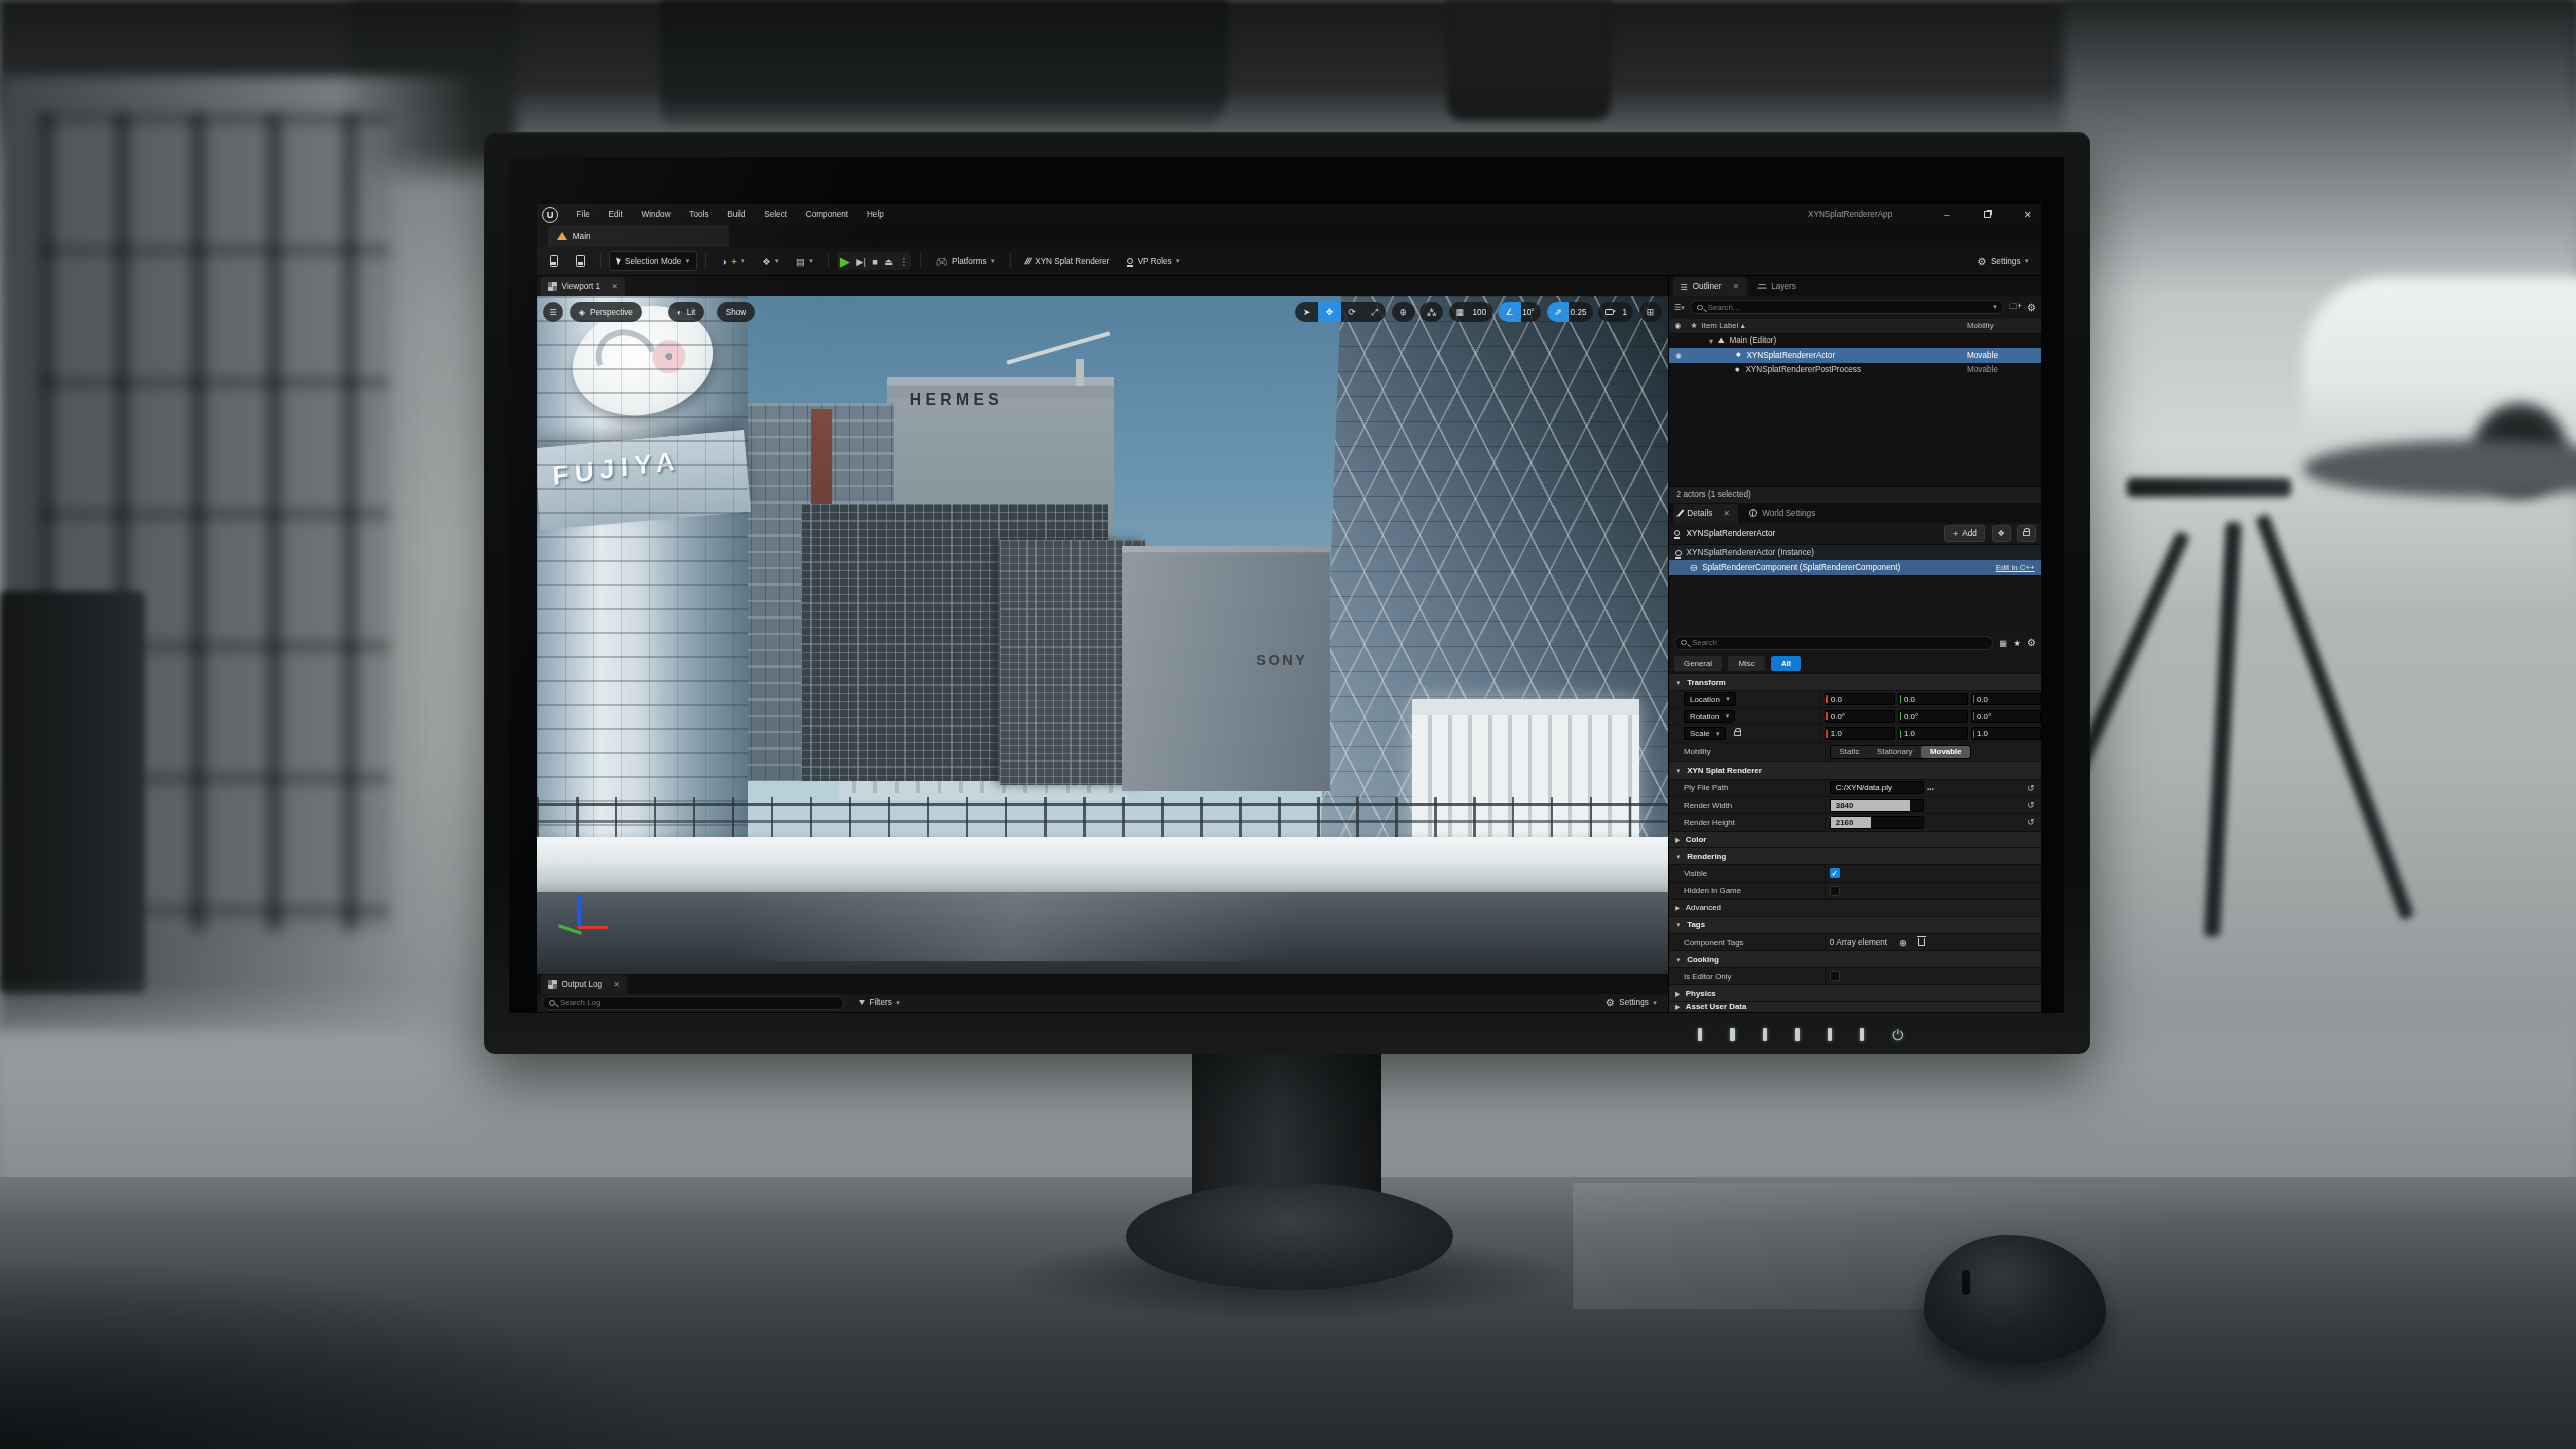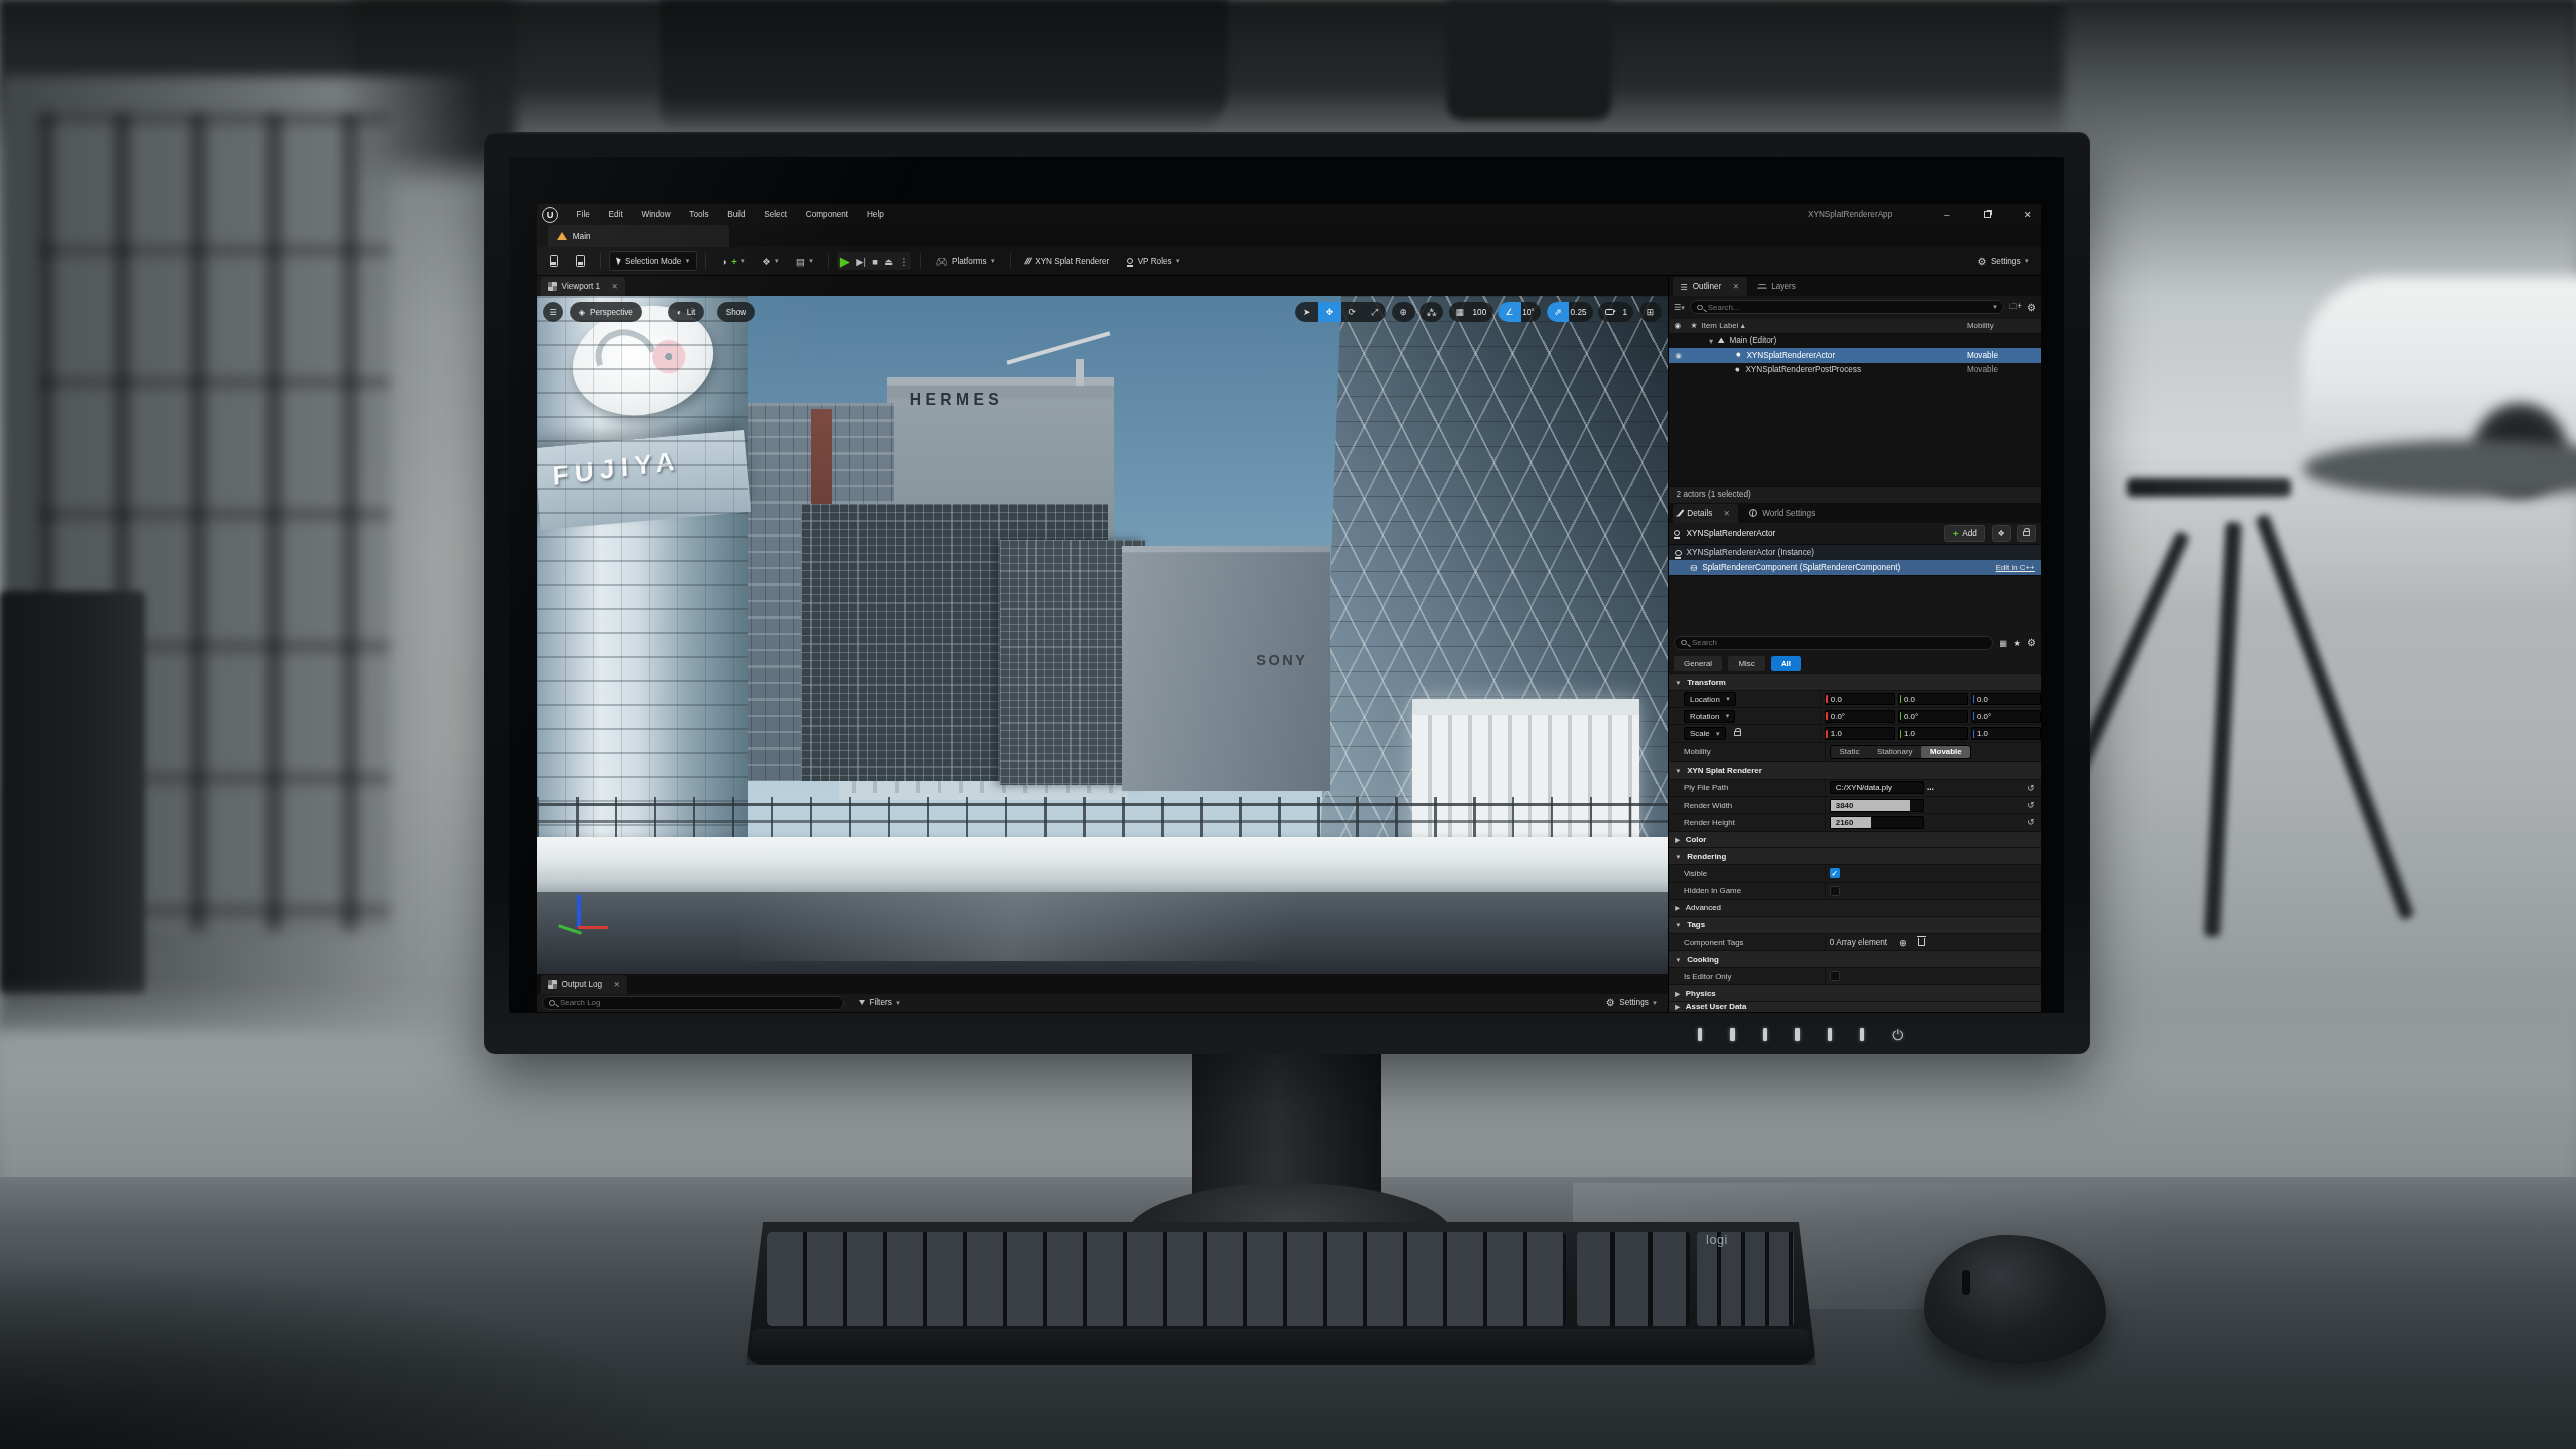--- a/index.html
+++ b/index.html
@@ -769,24 +769,17 @@
       <span class="bezel-btn"></span>
       <span class="bezel-btn"></span>
       <span class="bezel-btn"></span>
       <span class="bezel-btn"></span>
       <span class="bezel-btn"></span>
       <span class="bezel-btn"></span>
       <span class="power-glyph">⏻</span>
     </div>
   </div>
 
-  <div class="keyboard">
-    <div class="kb-keys"></div>
-    <div class="kb-nav"></div>
-    <div class="kb-num"></div>
-    <div class="kb-rest"></div>
-    <div class="kb-brand">logi</div>
-  </div>
   <div class="mouse">
     <div class="mouse-wheel"></div>
   </div>
 </div>
 
 
 </body></html>

